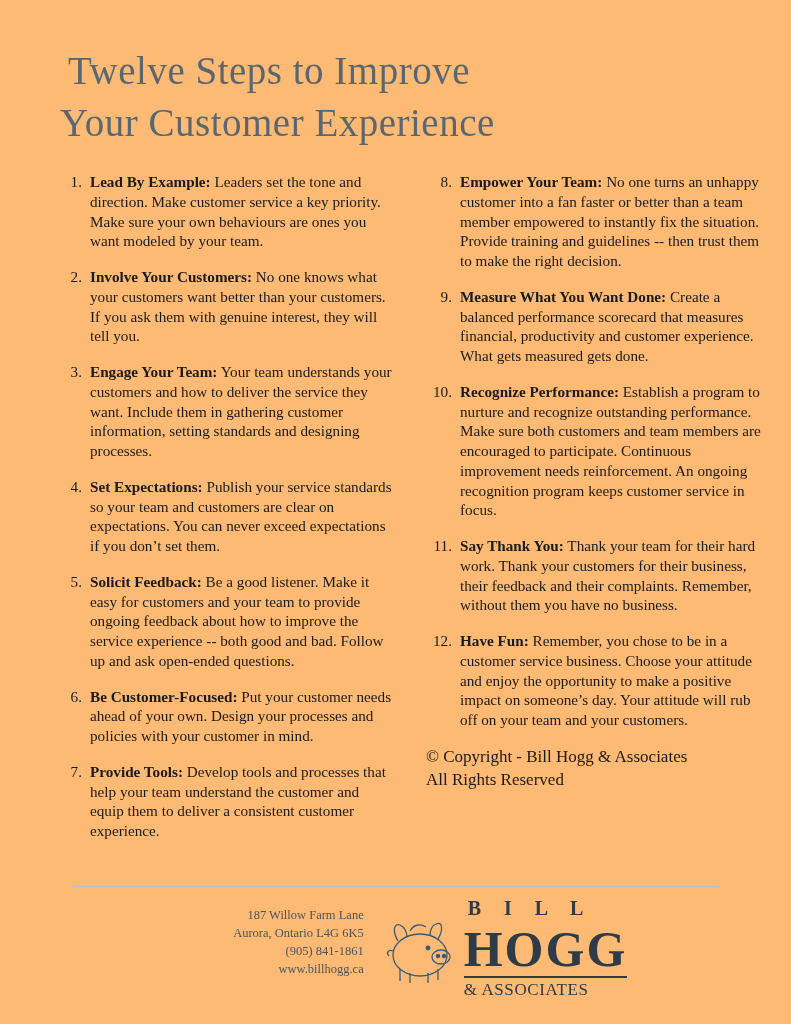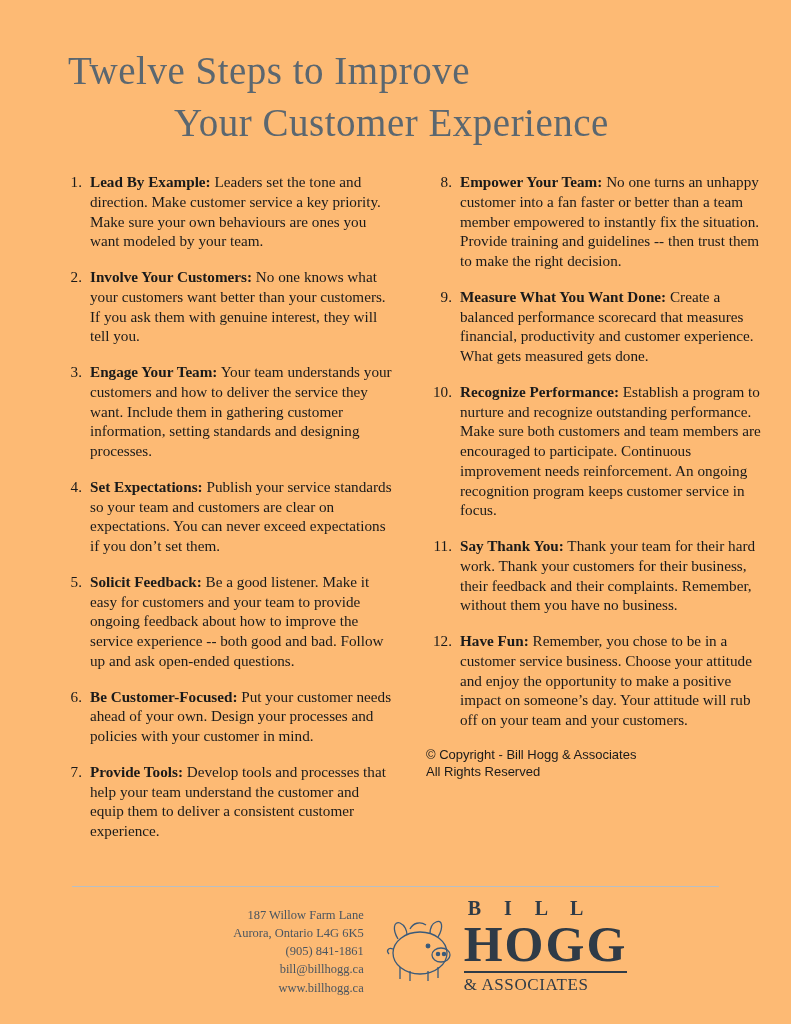--- a/index.html
+++ b/index.html
@@ -38,21 +38,21 @@
     white-space: nowrap;
   }
   .title-line .cap {
     font-size: 39px;
   }
   .title-line-1 {
     text-align: left;
     padding-left: 8px;
   }
   .title-line-2 {
-    text-align: center;
+    text-align: left;
     padding-right: 8px;
     margin-top: 6px;
   }
   
   .columns {
     display: flex;
     padding: 26px 56px 0 56px;
     gap: 30px;
     box-sizing: border-box;
   }
@@ -81,22 +81,22 @@
     text-align: right;
     font-size: 15.2px;
   }
   .lead {
     font-weight: bold;
     margin-top: 20px;
   }
   
   .copyright {
     padding-left: 0;
-    font-family: Liberation Sans, sans-serif;
-    font-size: 13px;
+    font-family: Liberation Serif, serif;
+    font-size: 17px;
     line-height: 1.35;
     color: #1a1a1a;
   }
   
   .footer-rule {
     position: absolute;
     left: 72px;
     right: 72px;
     top: 886px;
     height: 1px;
@@ -140,21 +140,21 @@
   .brand .bill {
     font-size: 20px;
     letter-spacing: 9px;
     font-weight: bold;
     padding-left: 4px;
   }
   .brand .hogg {
     font-size: 50px;
     letter-spacing: 2px;
     font-weight: bold;
-    margin-top: 1px;
+    margin-top: 6px;
   }
   .brand .assoc {
     font-size: 17px;
     letter-spacing: 0.6px;
     margin-top: 2px;
   }
   .brand .hr {
     height: 2px;
     background: #2f3b47;
     margin: 2px 0 3px 0;
@@ -241,21 +241,20 @@
 
   </div>
 
   <div class="footer-rule"></div>
 
   <div class="footer">
     <div class="footer-address">
       <div>187 Willow Farm Lane</div>
       <div>Aurora, Ontario L4G 6K5</div>
       <div>(905) 841-1861</div>
-      <div>bill@billhogg.ca</div>
       <div>www.billhogg.ca</div>
     </div>
 
     <div class="footer-logo">
       <div class="pig-wrap">
         <svg width="78" height="86" viewBox="0 0 78 86" xmlns="http://www.w3.org/2000/svg">
           <g fill="none" stroke="#3a5a7a" stroke-width="1.3">
             <ellipse cx="40" cy="50" rx="27" ry="21"></ellipse>
             <path d="M18 36 C12 26 14 18 20 20 C25 22 27 28 27 32"></path>
             <path d="M58 34 C64 24 62 16 56 19 C51 21 50 27 50 31"></path>

